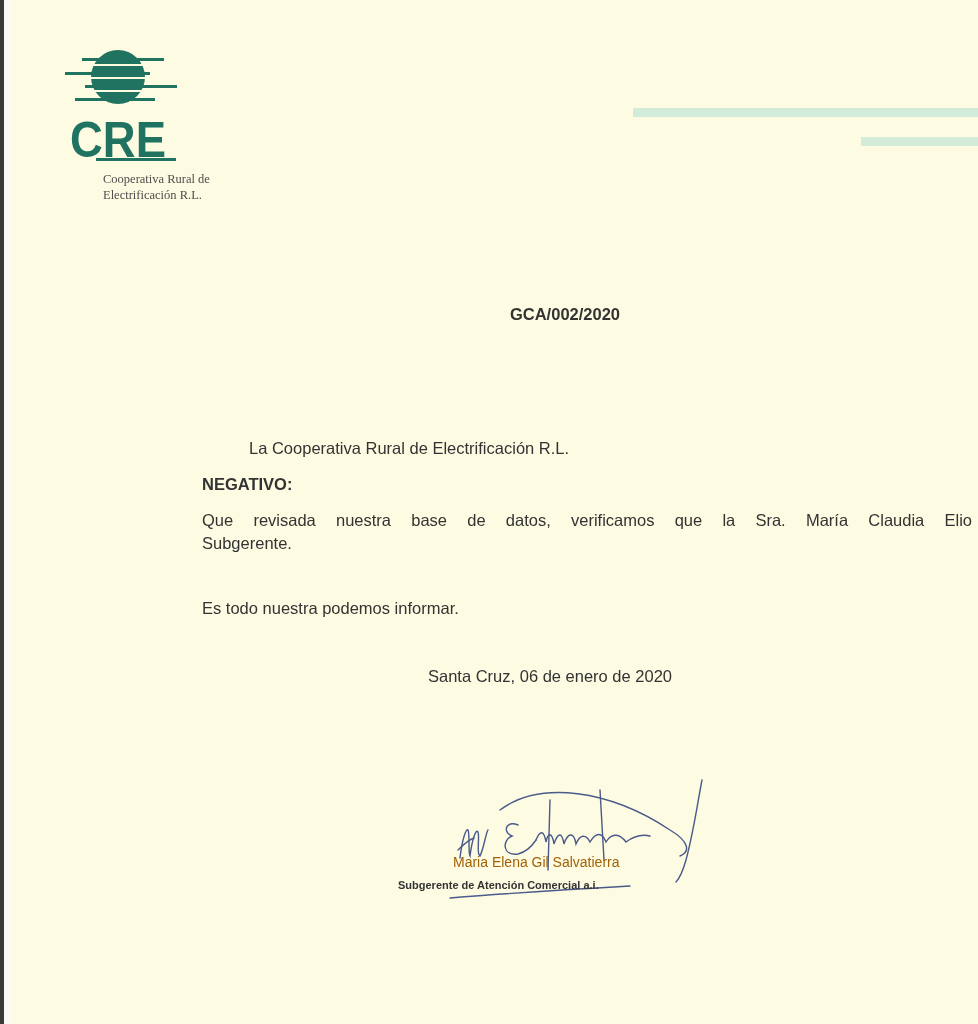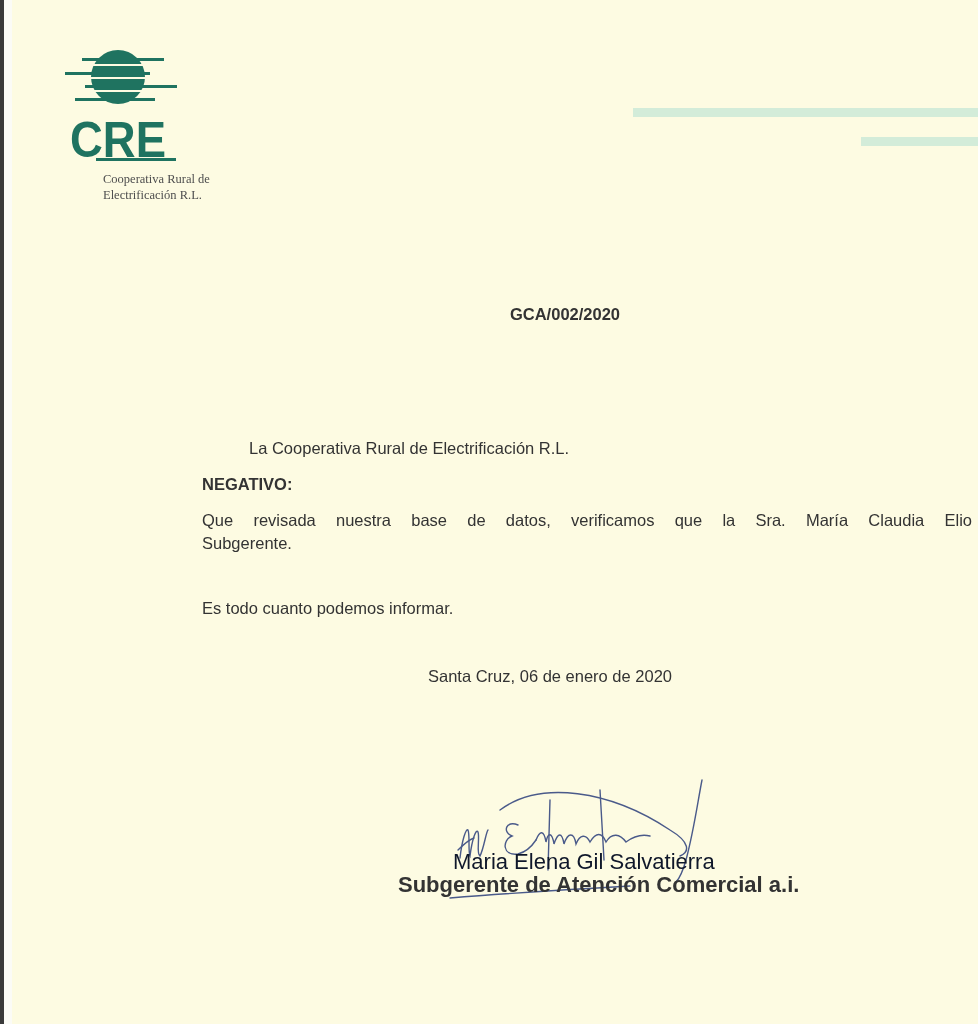--- a/index.html
+++ b/index.html
@@ -115,30 +115,30 @@
       position: absolute;
       left: 440px;
       top: 770px;
       width: 290px;
       height: 140px;
     }
     .signer-name {
       position: absolute;
       left: 453px;
       top: 851px;
-      font-size: 22px;
+      font-size: 14px;
       line-height: 22px;
-      color: #0f172a;
+      color: #a16207;
       white-space: nowrap;
     }
     .signer-title {
       position: absolute;
       left: 398px;
       top: 874px;
-      font-size: 22px;
+      font-size: 11px;
       font-weight: bold;
       line-height: 22px;
       color: #333;
       white-space: nowrap;
     }
   </style>
 </head>
 <body>
 
 <div class="left-edge"></div>
@@ -181,21 +181,21 @@
 <div class="title-block">
   <div>GCA/002/2020</div>
 </div>
 
 <div class="body-text intro">La Cooperativa Rural de Electrificación R.L.</div>
 <div class="body-text certifica">NEGATIVO:</div>
 <div class="body-text para">
   <span class="para-line">Que revisada nuestra base de datos, verificamos que la Sra. María Claudia Elio</span>
   <span class="para-line last">Subgerente.</span>
 </div>
-<div class="body-text closing">Es todo cuanto podemos informar.</div>
+<div class="body-text closing">Es todo nuestra podemos informar.</div>
 
 <div class="date">Santa Cruz, 06 de enero de 2020</div>
 
 <svg class="signature" viewBox="0 0 290 140">
   <g fill="none" stroke="#4a5a8a" stroke-width="1.4" stroke-linecap="round">
 
     <path d="M20 88 C 22 70, 26 58, 28 60 C 30 64, 28 82, 30 86 C 32 70, 36 58, 38 62 C 40 68, 36 84, 40 86 C 44 78, 46 62, 48 60"></path>
     <path d="M18 80 C 22 76, 28 70, 34 68"></path>
 
     <path d="M78 55 C 66 50, 62 62, 72 66 C 62 70, 62 86, 78 84 C 86 82, 92 76, 96 70"></path>

